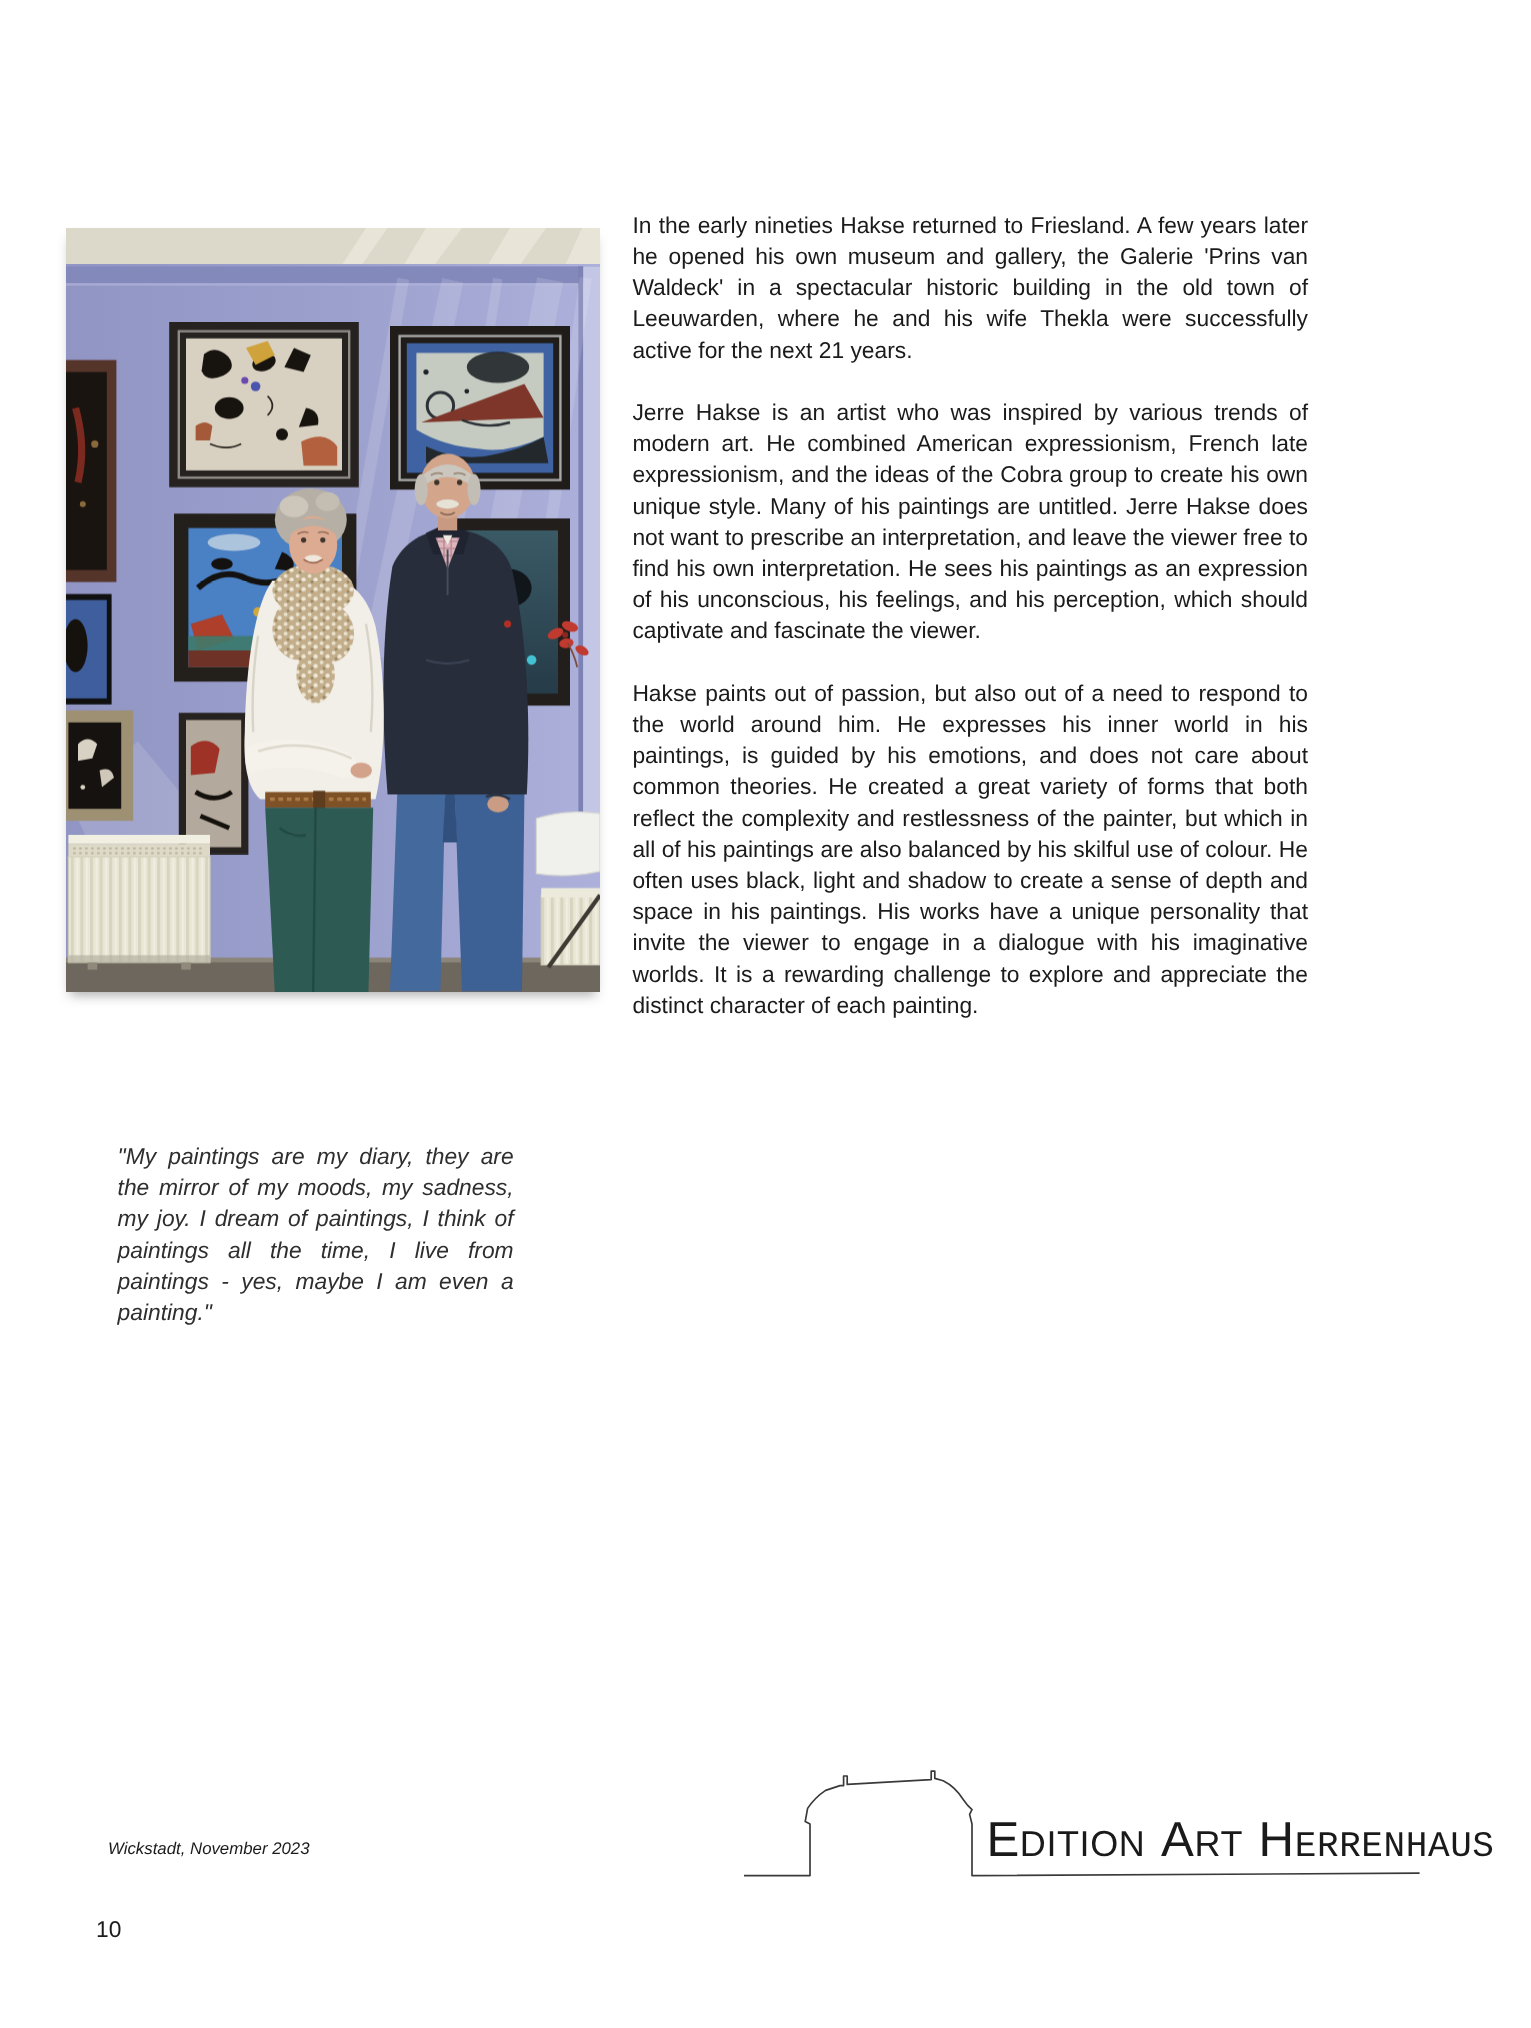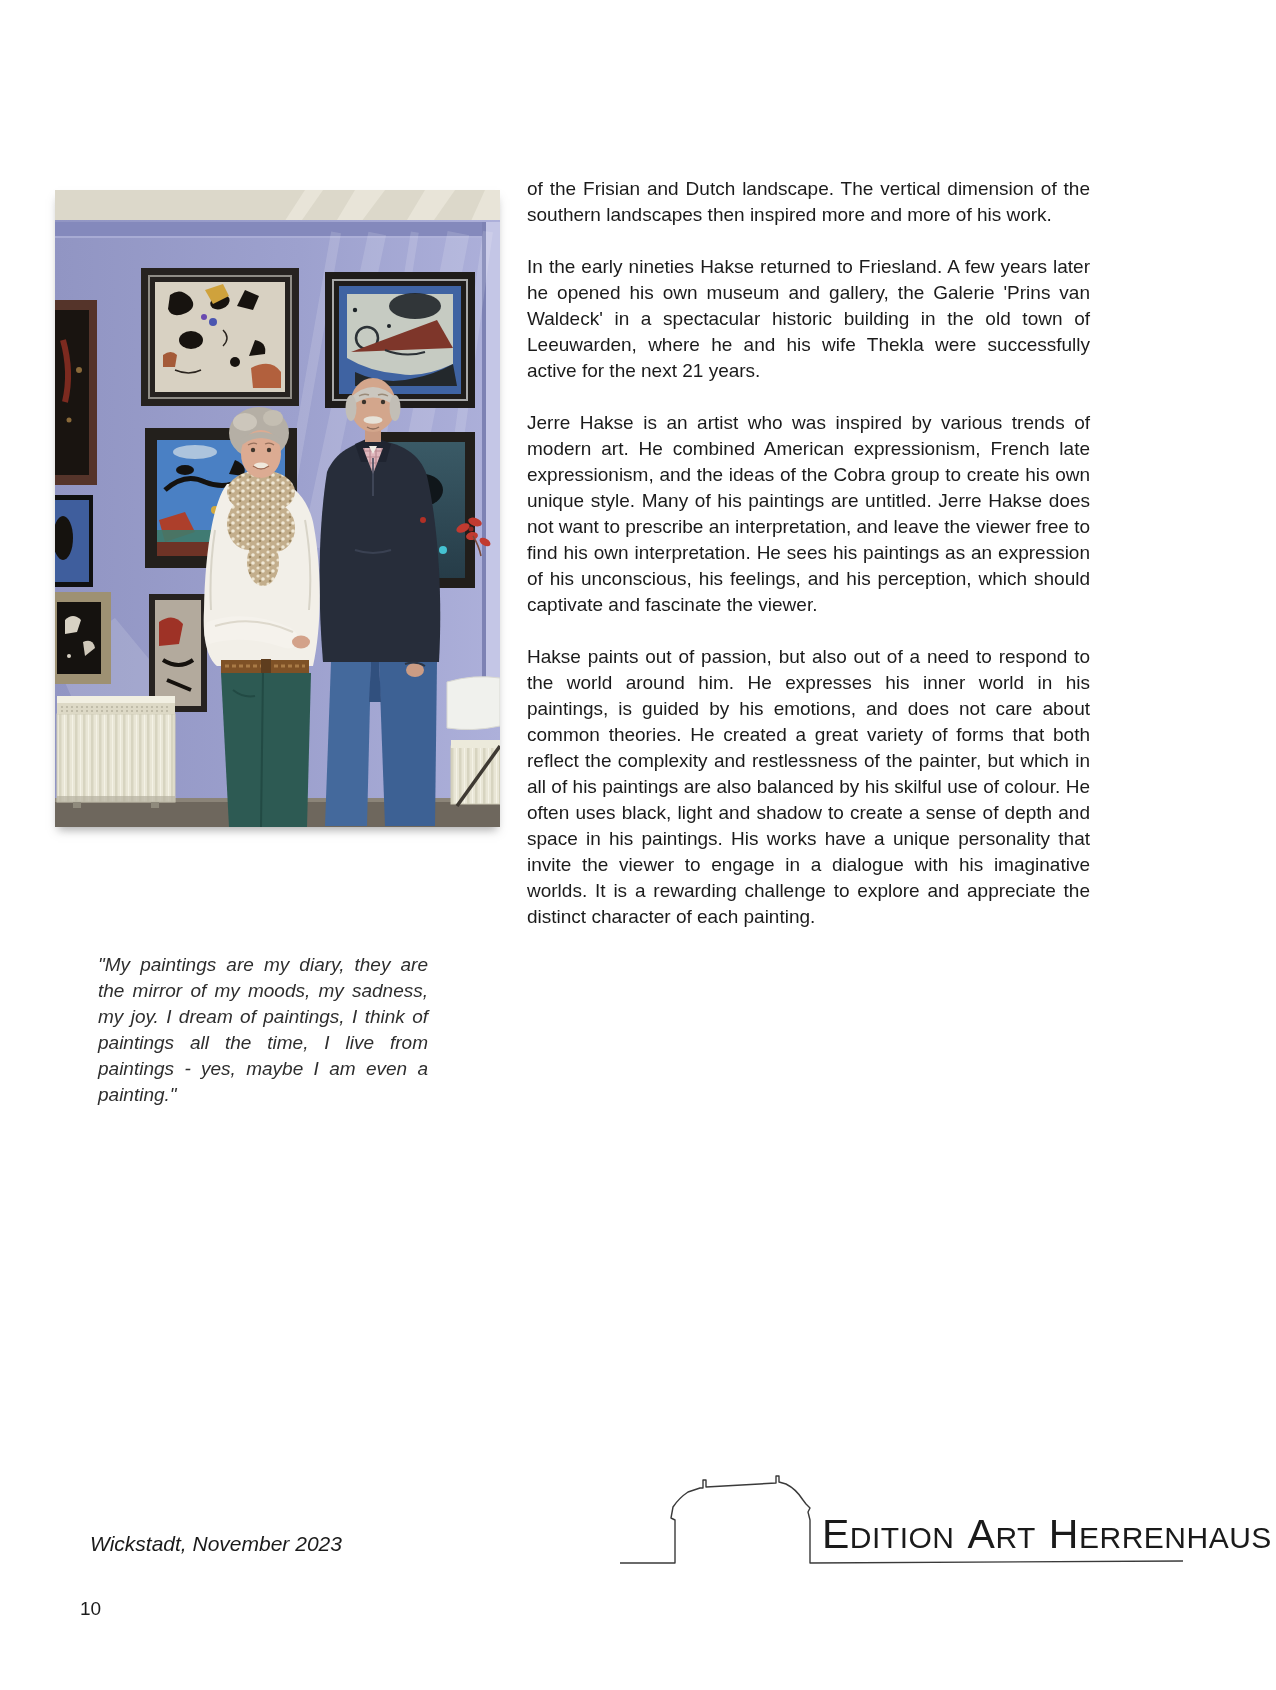--- a/index.html
+++ b/index.html
@@ -21,36 +21,36 @@
   }
   .article p { margin:0 0 26px 0; }
   .article p.gap-large { margin-top:66px; }
   .quote {
     position:absolute; left:98px; top:952px; width:330px;
     font-size:19px; line-height:26px; font-style:italic; text-align:justify;
     color:var(--quote_text,#2e2e2e);
   }
   .dateline {
     position:absolute; left:90px; top:1532px;
-    font-size:21px; font-style:italic; color:var(--body_text,#1b1b1b);
+    font-size:14px; font-style:italic; color:var(--body_text,#1b1b1b);
   }
   .page-number {
     position:absolute; left:80px; top:1598px;
     font-size:19px; color:var(--body_text,#1b1b1b);
   }
   .logo { position:absolute; left:600px; top:1460px; width:600px; height:108px; }
   .logo svg { position:absolute; left:0; top:0; width:100%; height:100%; }
   .logo-text {
     position:absolute; left:222px; bottom:13px;
     display:flex; align-items:baseline; white-space:pre;
     color:var(--logo_ink,#1a1a1a); letter-spacing:.5px;
   }
   .logo-text .big   { font-size:41px; line-height:1; }
   .logo-text .small { font-size:30px; line-height:1; margin-right:13px; }
-  .logo-text .small.last { margin-right:0; }
+  .logo-text .small.last { margin-right:0;font-family:Liberation Mono, monospace; }
 </style>
 </head>
 <body>
 
 <div class="page">
 
   <div class="photo">
     <svg viewBox="0 0 445 637" preserveAspectRatio="none">
       <defs>
         <linearGradient id="wallg" x1="0" y1="0" x2="1" y2="0">
@@ -263,21 +263,20 @@
         <circle cx="198" cy="260" r="2.2" fill="#40362d"></circle>
           <circle cx="214" cy="260" r="2.2" fill="#40362d"></circle>
         <path d="M193 255 q5 -3 9 -1 M210 254 q5 -2 9 1" stroke="#96705c" stroke-width="1.3" fill="none"></path>
         <ellipse cx="206" cy="276" rx="7.5" ry="3.5" fill="#f0e8dc"></ellipse>
         <path d="M198 276 q8 6 16 0" stroke="#a06a52" stroke-width="1.4" fill="none"></path>
       </g>
     </svg>
   </div>
 
   <div class="article">
-    <p>of the Frisian and Dutch landscape. The vertical dimension of the southern landscapes then inspired more and more of his work.</p>
     <p>In the early nineties Hakse returned to Friesland. A few years later he opened his own museum and gallery, the Galerie 'Prins van Waldeck' in a spectacular historic building in the old town of Leeuwarden, where he and his wife Thekla were successfully active for the next 21 years.</p>
     <p>Jerre Hakse is an artist who was inspired by various trends of modern art. He combined American expressionism, French late expressionism, and the ideas of the Cobra group to create his own unique style. Many of his paintings are untitled. Jerre Hakse does not want to prescribe an interpretation, and leave the viewer free to find his own interpretation. He sees his paintings as an expression of his unconscious, his feelings, and his perception, which should captivate and fascinate the viewer.</p>
     <p>Hakse paints out of passion, but also out of a need to respond to the world around him. He expresses his inner world in his paintings, is guided by his emotions, and does not care about common theories. He created a great variety of forms that both reflect the complexity and restlessness of the painter, but which in all of his paintings are also balanced by his skilful use of colour. He often uses black, light and shadow to create a sense of depth and space in his paintings. His works have a unique personality that invite the viewer to engage in a dialogue with his imaginative worlds. It is a rewarding challenge to explore and appreciate the distinct character of each painting.</p>
   </div>
 
   <div class="quote">"My paintings are my diary, they are the mirror of my moods, my sadness, my joy. I dream of paintings, I think of paintings all the time, I live from paintings - yes, maybe I am even a painting."</div>
 
   <div class="dateline">Wickstadt, November 2023</div>
   <div class="page-number">10</div>
 

